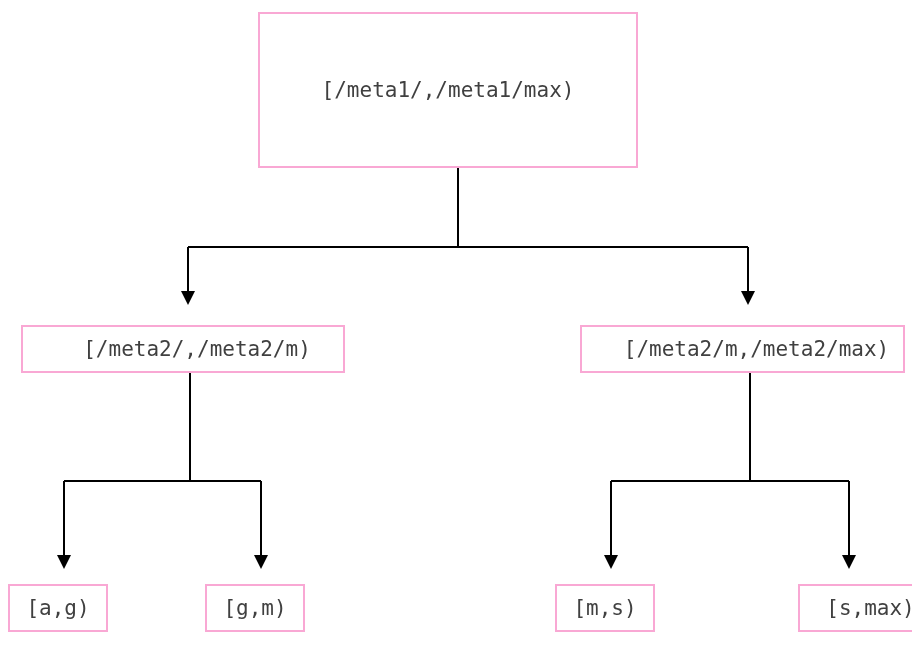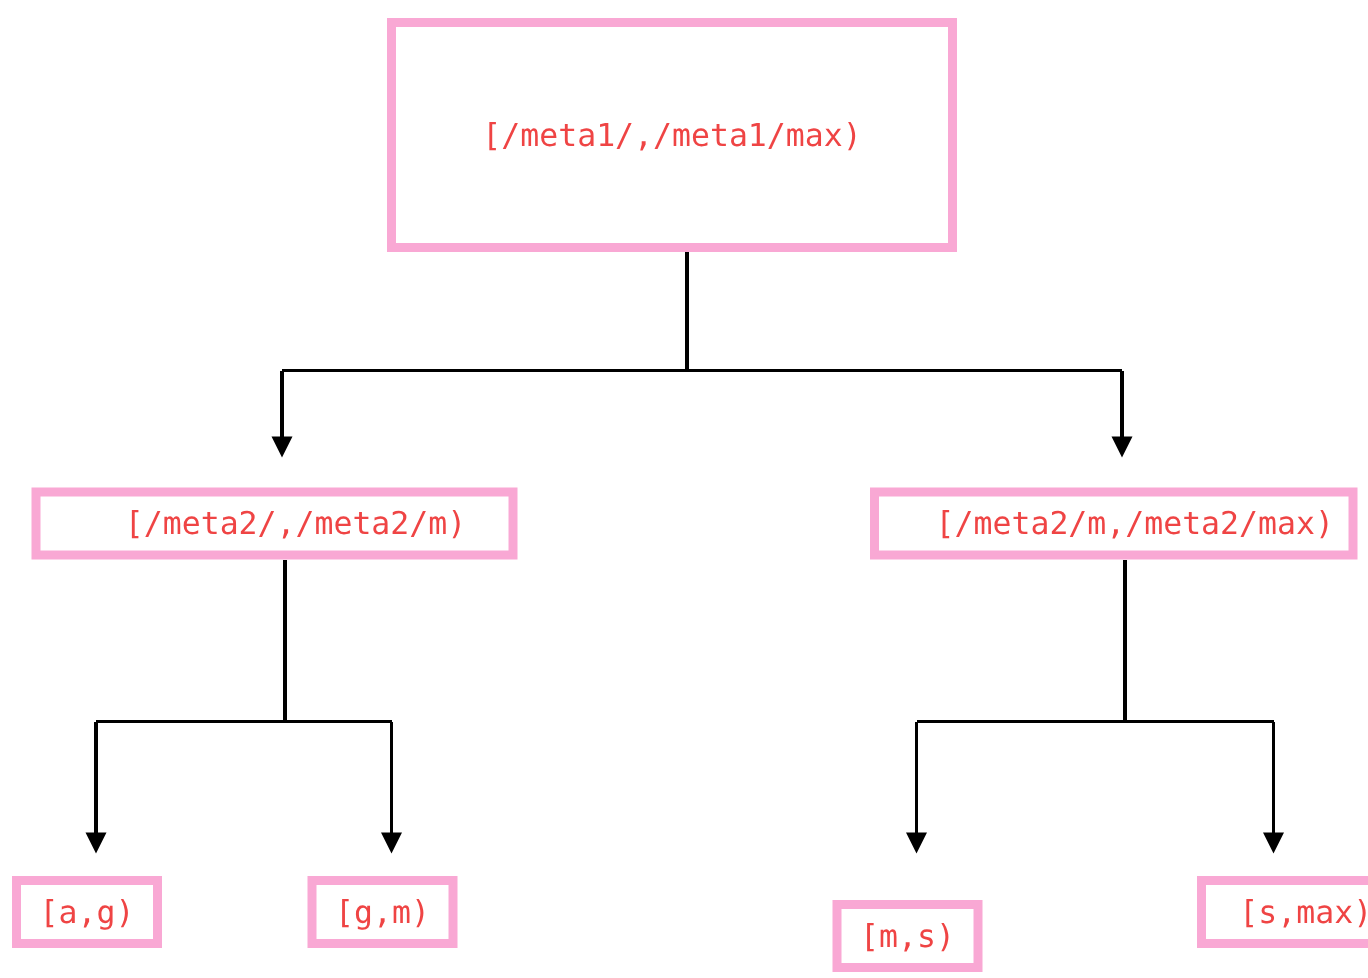--- a/index.html
+++ b/index.html
@@ -19,26 +19,26 @@
   .edge-layer {
     position: absolute;
     left: 0;
     top: 0;
     width: 912px;
     height: 652px;
   }
   .node-box {
     position: absolute;
     box-sizing: border-box;
-    border: 6px solid #f9a8d4;
+    border: 2px solid #f9a8d4;
     background: #ffffff;
     display: flex;
     align-items: center;
     justify-content: center;
-    color: #ef4444;
+    color: #404040;
     white-space: pre;
   }
   .node-label {
     display: block;
     line-height: 1;
     letter-spacing: 0px;
   }
   
   #node-root {
     left: 258px;
@@ -63,21 +63,21 @@
   #node-mid-left .node-label,
   #node-mid-right .node-label { font-size: 21px; margin-left: 28px; }
   
   .leaf-box {
     top: 584px;
     height: 48px;
   }
   .leaf-box .node-label { font-size: 21px; }
   #node-leaf-ag   { left: 8px;   width: 100px; }
   #node-leaf-gm   { left: 205px; width: 100px; }
-  #node-leaf-ms   { left: 555px; width: 100px; margin-top: 16px; }
+  #node-leaf-ms   { left: 555px; width: 100px; }
   #node-leaf-smax { left: 798px; width: 145px; text-align: right; }
 </style>
 </head>
 <body>
 
 <div id="diagram-root">
 
   <svg class="edge-layer" width="912" height="652" viewBox="0 0 912 652" xmlns="http://www.w3.org/2000/svg">
     <g stroke="#000000" stroke-width="2.4" fill="none" shape-rendering="crispEdges">
 

